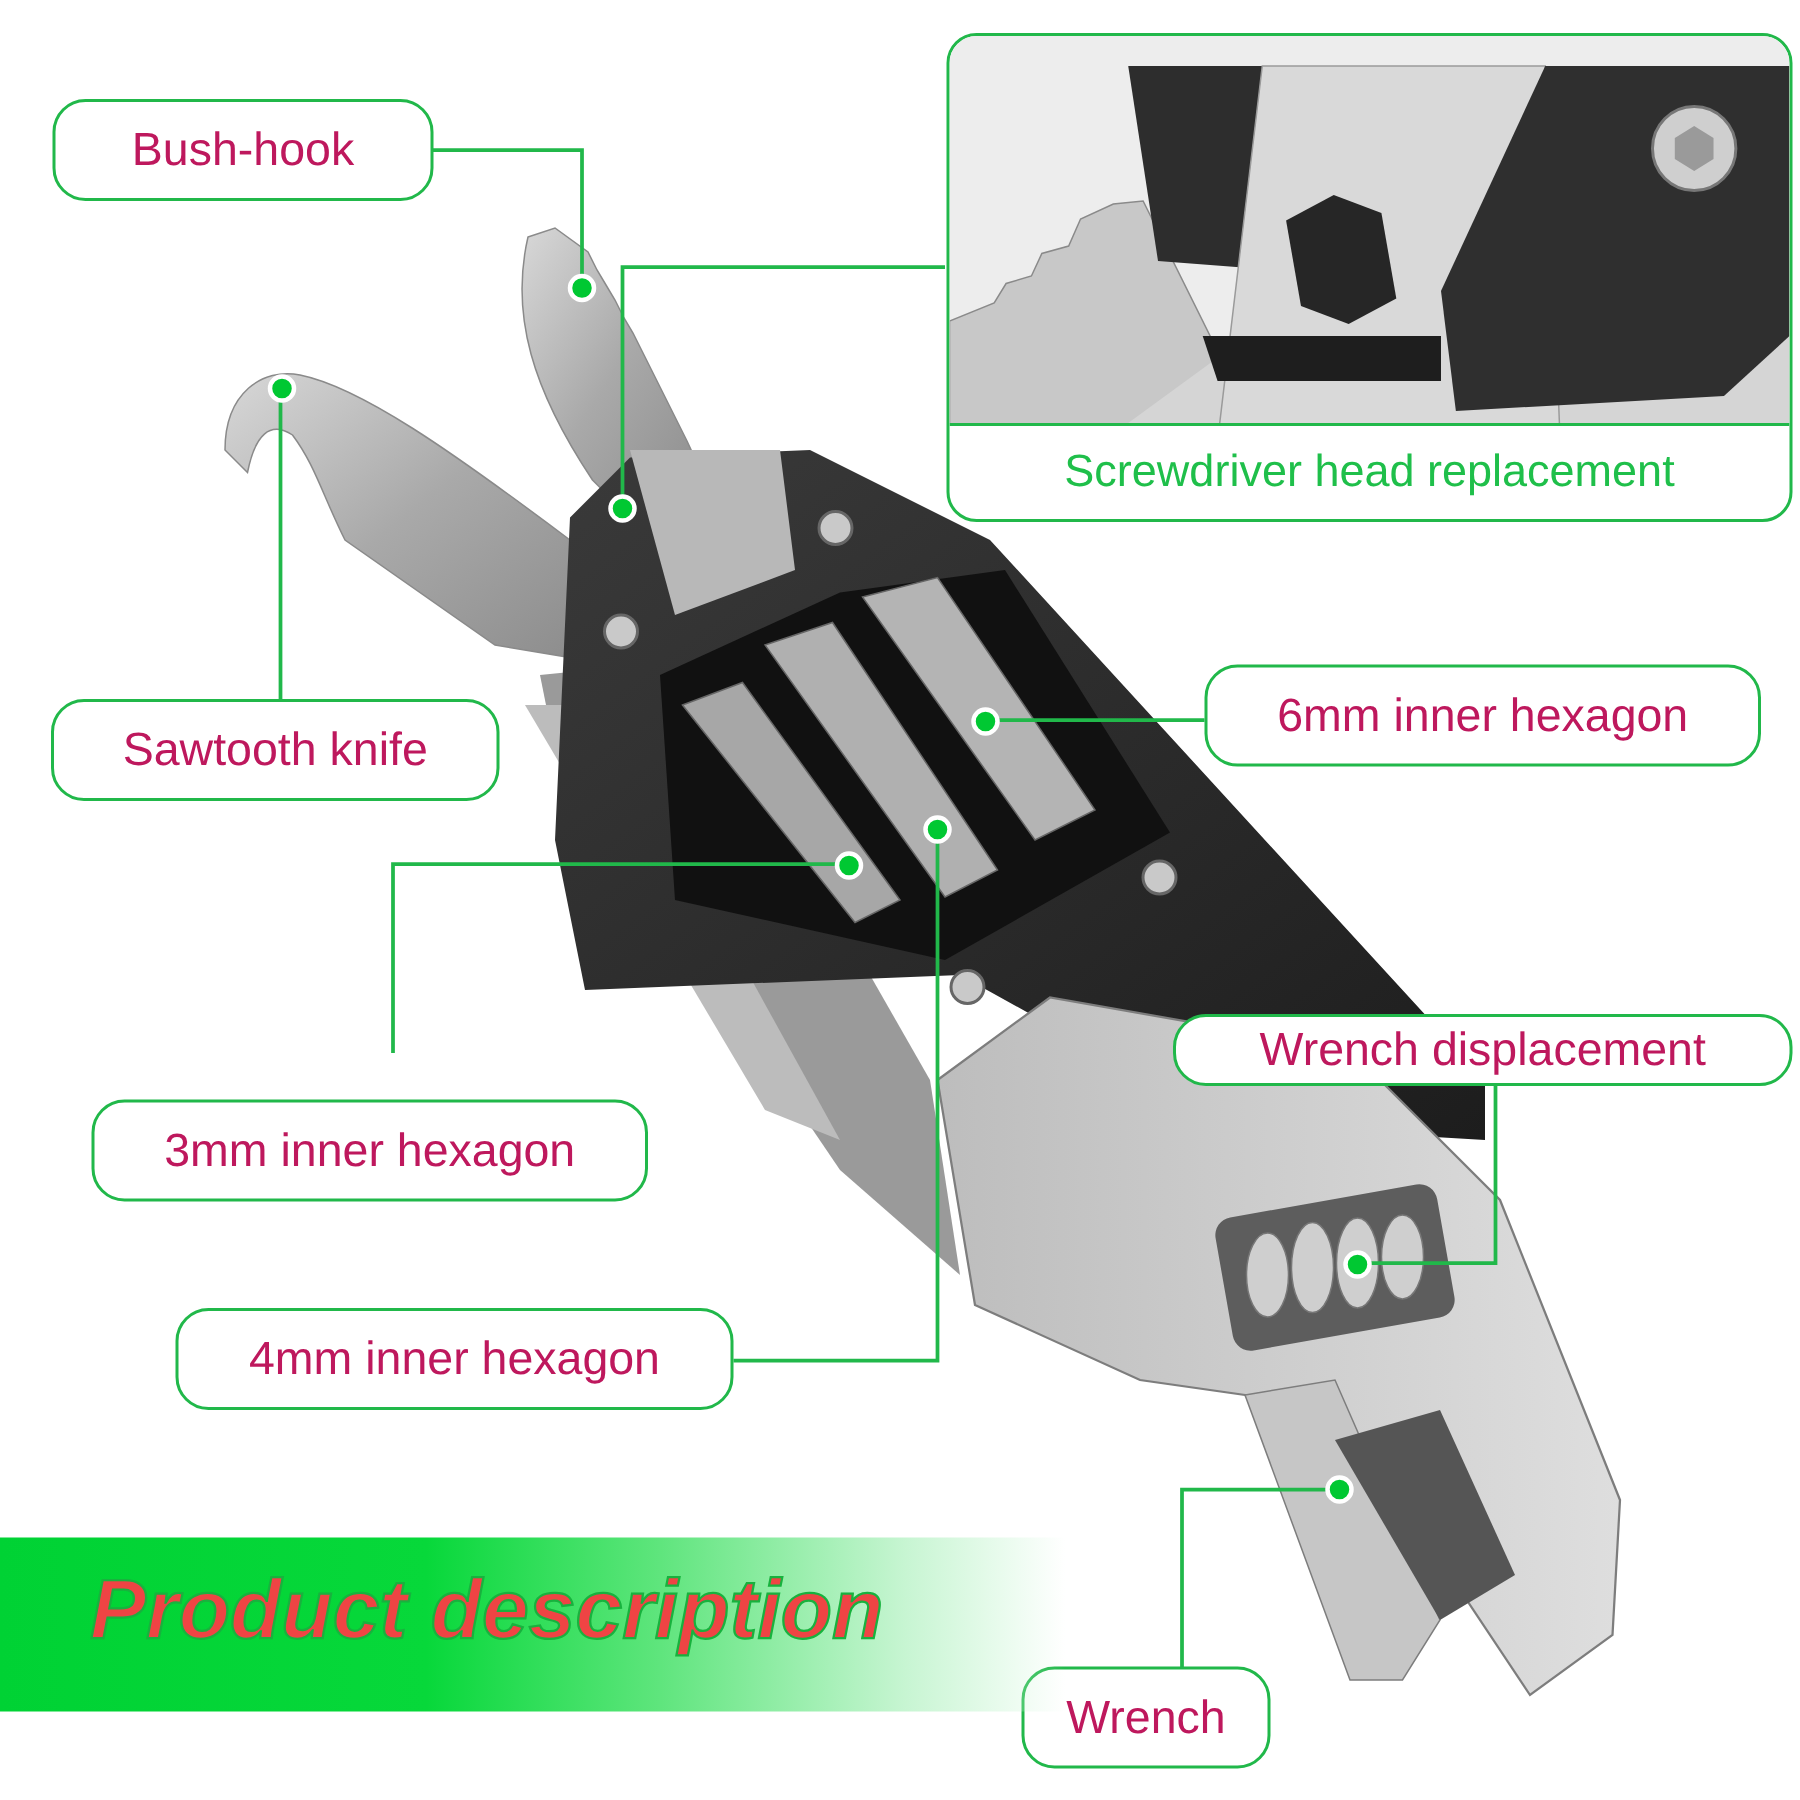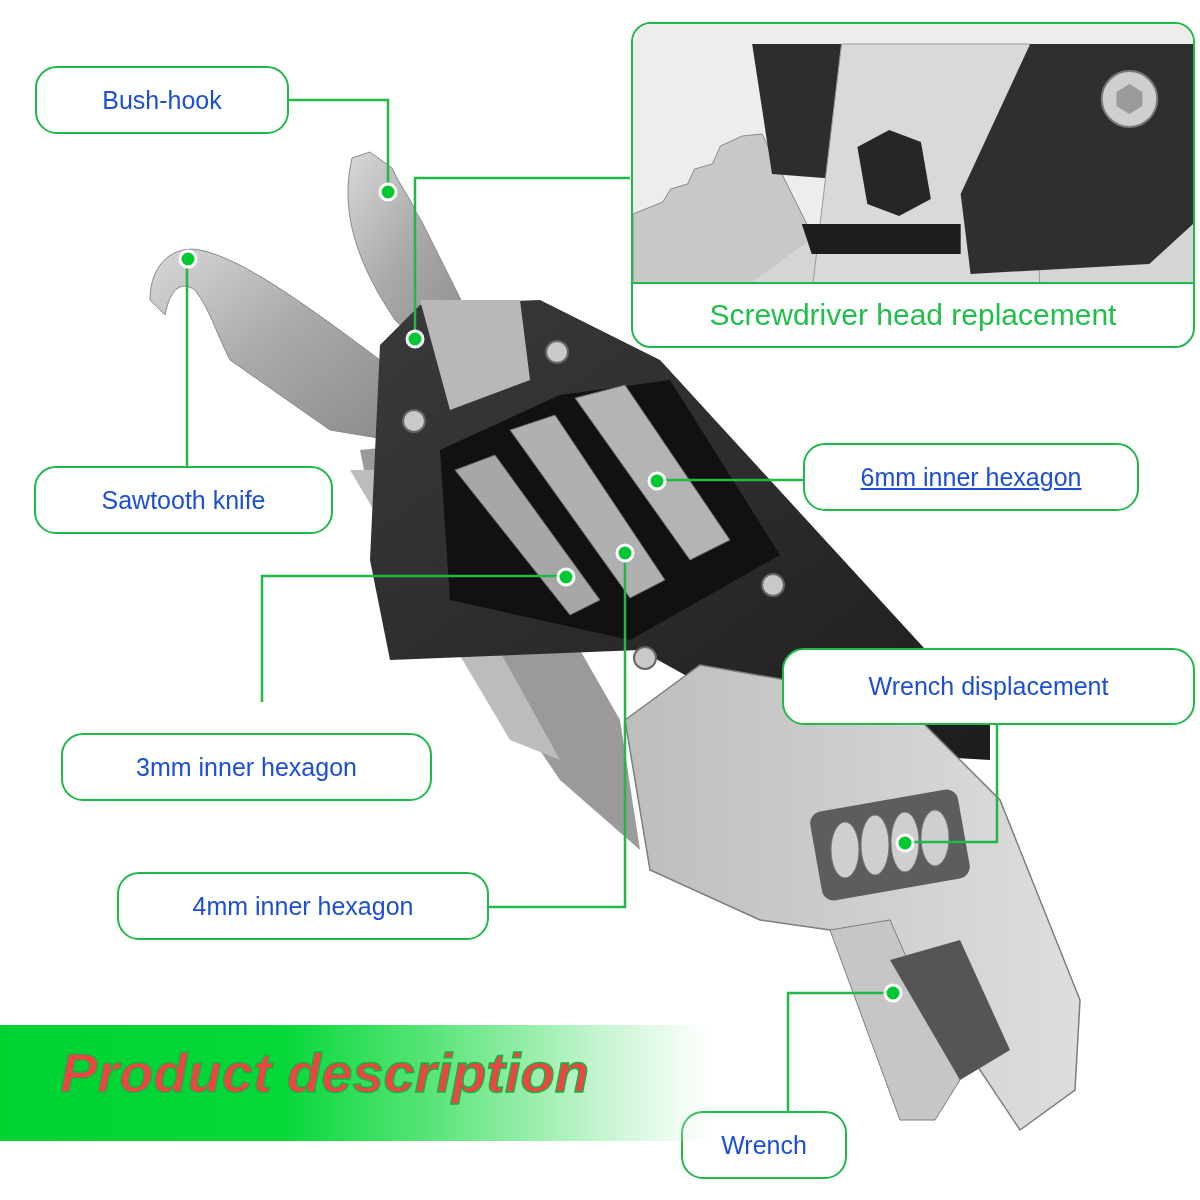--- a/index.html
+++ b/index.html
@@ -1,19 +1,19 @@
 <!DOCTYPE html>
 <html><head>
 <meta charset="utf-8">
 <style>
   html,body{margin:0;padding:0;background:#ffffff;}
   body{width:1200px;height:1200px;position:relative;overflow:hidden;font-family:"Liberation Sans",sans-serif;}
   .stage{position:absolute;left:0;top:0;width:1200px;height:1200px;}
   svg.tool{position:absolute;left:0;top:0;}
-  .label{position:absolute;box-sizing:border-box;border:2.5px solid #21b84a;border-radius:22px;background:#ffffff;color:#1d4ed8;font-size:25px;display:flex;align-items:center;justify-content:center;white-space:nowrap;}
+  .label{position:absolute;box-sizing:border-box;border:2.5px solid #21b84a;border-radius:22px;background:#ffffff;color:#be185d;font-size:31px;display:flex;align-items:center;justify-content:center;white-space:nowrap;}
   .inset{position:absolute;left:631px;top:22px;width:564px;height:326px;box-sizing:border-box;border:2.5px solid #21b84a;border-radius:20px;overflow:hidden;background:#fff;}
   .inset-photo{position:absolute;left:0;top:0;width:100%;height:258px;}
   .inset-caption{position:absolute;left:0;right:0;top:258px;bottom:0;border-top:2.5px solid #21b84a;display:flex;align-items:center;justify-content:center;color:#1fbf4a;font-size:30px;}
   .banner{position:absolute;left:0;top:1025px;width:710px;height:116px;background:linear-gradient(90deg,#00d234 0%,#07d83a 40%,#5fe57d 62%,#c7f5d2 85%,rgba(255,255,255,0) 100%);}
   .banner-title{position:absolute;left:60px;top:1040px;font-size:56px;font-weight:bold;font-style:italic;color:#ef4444;-webkit-text-stroke:1.5px #18b23e;letter-spacing:0px;}
 </style>
 </head>
 <body>
 
 <div class="stage">
@@ -125,21 +125,21 @@
       <circle cx="500" cy="75" r="28" fill="#cfcfcf" stroke="#777" stroke-width="2"></circle>
       <polygon points="500,60 513,68 513,82 500,90 487,82 487,68" fill="#9a9a9a"></polygon>
 
       <path d="M170,200 L330,200 L330,230 L180,230 Z" fill="#1e1e1e"></path>
     </svg>
     <div class="inset-caption">Screwdriver head replacement</div>
   </div>
 
   <div class="label" style="left:35px;top:66px;width:254px;height:68px;">Bush-hook</div>
   <div class="label" style="left:34px;top:466px;width:299px;height:68px;">Sawtooth knife</div>
-  <div class="label" style="left:803px;top:443px;width:336px;height:68px;text-decoration:underline;">6mm inner hexagon</div>
+  <div class="label" style="left:803px;top:443px;width:371px;height:68px;">6mm inner hexagon</div>
   <div class="label" style="left:61px;top:701px;width:371px;height:68px;margin-top:32px;">3mm inner hexagon</div>
-  <div class="label" style="left:782px;top:648px;width:413px;height:77px;">Wrench displacement</div>
+  <div class="label" style="left:782px;top:676px;width:413px;height:48px;">Wrench displacement</div>
   <div class="label" style="left:117px;top:872px;width:372px;height:68px;">4mm inner hexagon</div>
   <div class="label" style="left:681px;top:1111px;width:166px;height:68px;">Wrench</div>
 
   <div class="banner"></div>
   <div class="banner-title">Product description</div>
 </div>
 
 </body></html>

